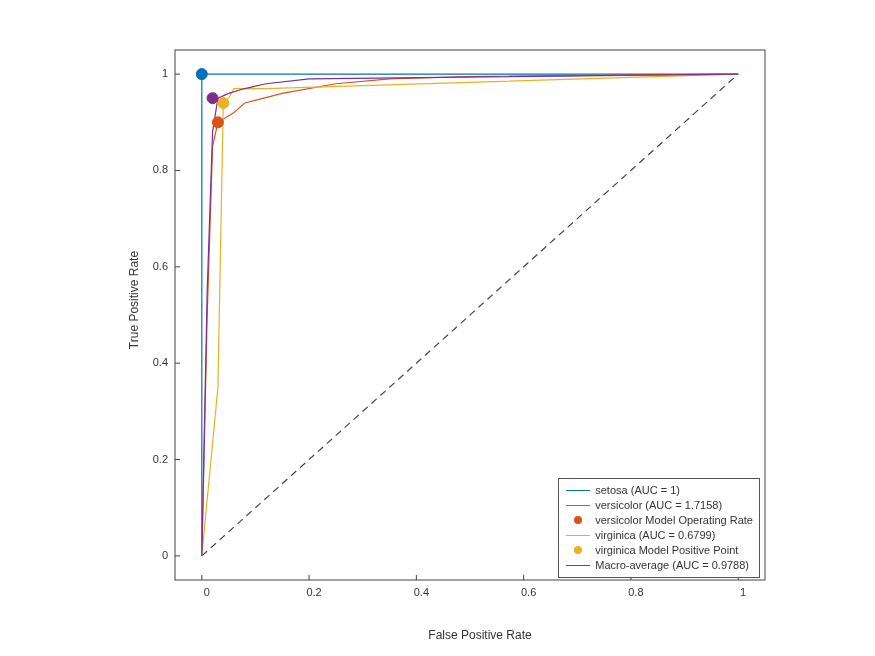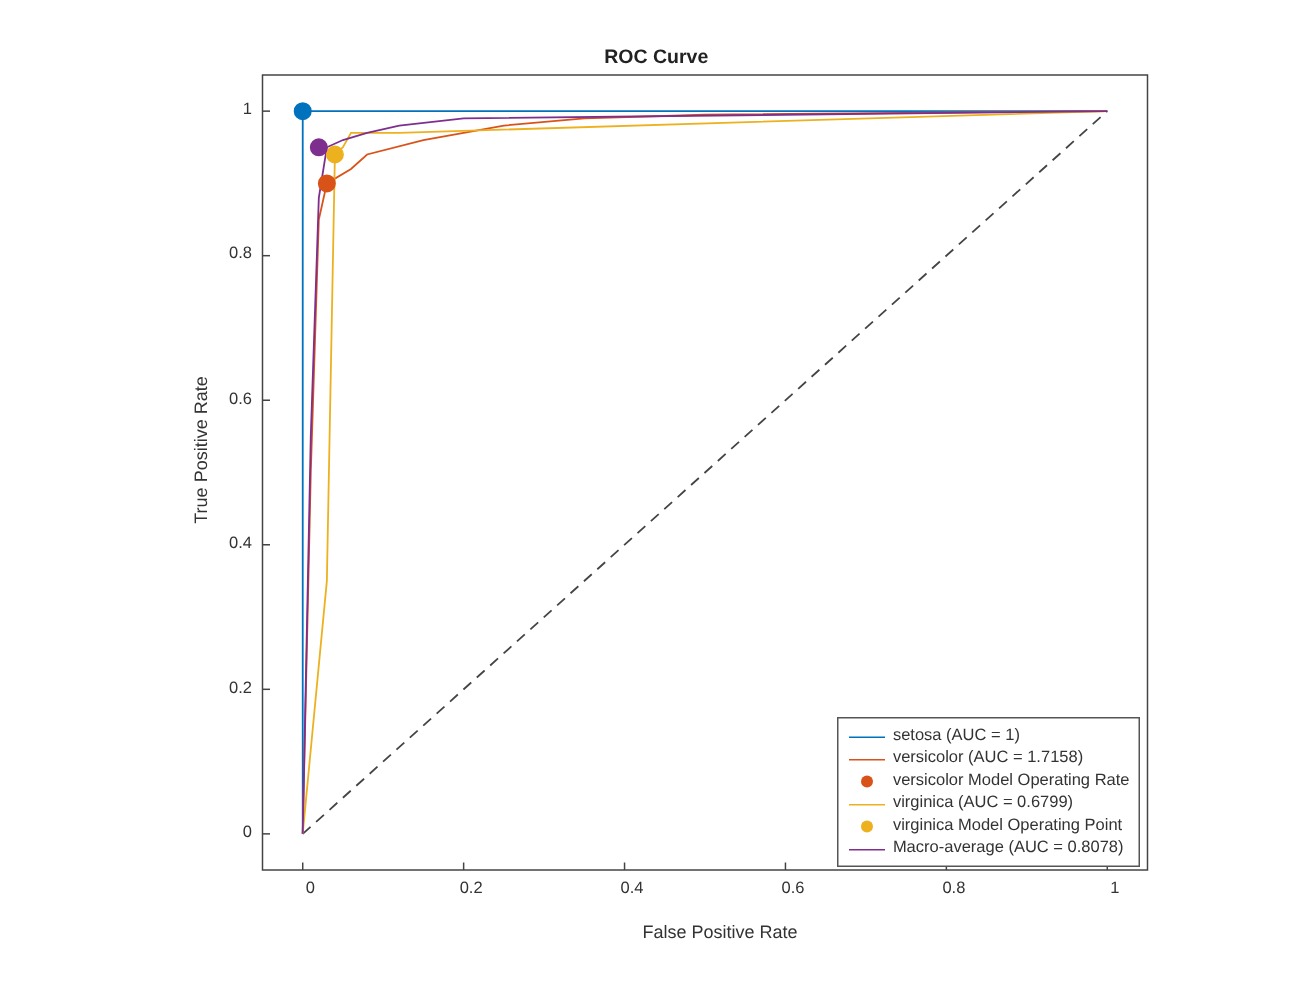--- a/index.html
+++ b/index.html
@@ -34,21 +34,21 @@
   .legend {
     position: absolute;
     border: 1px solid #555;
     background: #fff;
     font-size: 11px;
     padding: 4px 6px 4px 6px;
     line-height: 15px;
   }
   .legend-row {
     display: flex;
-    align-items: flex-end;
+    align-items: flex-start;
     height: 15px;
   }
   .legend-swatch {
     width: 26px;
     height: 14px;
     display: flex;
     align-items: center;
     justify-content: center;
     margin-right: 4px;
   }
@@ -76,21 +76,20 @@
     position: absolute;
     font-size: 11px;
     color: #333;
   }
 </style>
 </head>
 <body>
 
 <div class="figure">
 
-  <div class="title">ROC Curve</div>
 
   <svg id="plot-svg" width="875" height="656">
       <rect x="175" y="50" width="590" height="530" fill="none" stroke="#444" stroke-width="1"></rect>
       <line x1="201.8181818181818" y1="580" x2="201.8181818181818" y2="575" stroke="#444" stroke-width="1"></line>
       <line x1="309.0909090909091" y1="580" x2="309.0909090909091" y2="575" stroke="#444" stroke-width="1"></line>
       <line x1="416.3636363636364" y1="580" x2="416.3636363636364" y2="575" stroke="#444" stroke-width="1"></line>
       <line x1="523.6363636363635" y1="580" x2="523.6363636363635" y2="575" stroke="#444" stroke-width="1"></line>
       <line x1="630.9090909090909" y1="580" x2="630.9090909090909" y2="575" stroke="#444" stroke-width="1"></line>
       <line x1="738.1818181818181" y1="580" x2="738.1818181818181" y2="575" stroke="#444" stroke-width="1"></line>
       <line x1="175" y1="555.9090909090909" x2="180" y2="555.9090909090909" stroke="#444" stroke-width="1"></line>
@@ -103,21 +102,21 @@
       <path d="M201.8181818181818 555.9090909090909 L201.8181818181818 74.09090909090912 L738.1818181818181 74.09090909090912 " fill="none" stroke="#0072BD" stroke-width="1.2"></path>
       <path d="M201.8181818181818 555.9090909090909 L207.1818181818182 315 L212.54545454545456 146.36363636363637 L217.9090909090909 122.27272727272725 L234 112.63636363636363 L244.72727272727272 103.00000000000006 L282.27272727272725 93.36363636363643 L335.9090909090909 83.72727272727275 L389.5454545454545 78.90909090909093 L470 76.50000000000006 L738.1818181818181 74.09090909090912 " fill="none" stroke="#D95319" stroke-width="1.2"></path>
       <path d="M201.8181818181818 555.9090909090909 L217.9090909090909 387.2727272727273 L223.27272727272725 103.00000000000006 L228.63636363636363 98.18181818181819 L234 88.54545454545456 L239.36363636363637 88.54545454545456 L255.45454545454547 88.54545454545456 L266.18181818181813 88.54545454545456 L738.1818181818181 74.09090909090912 " fill="none" stroke="#EDB120" stroke-width="1.2"></path>
       <path d="M201.8181818181818 555.9090909090909 L207.1818181818182 290.9090909090909 L212.54545454545456 131.90909090909093 L217.9090909090909 98.18181818181819 L228.63636363636363 93.36363636363643 L244.72727272727272 88.54545454545456 L266.18181818181813 83.72727272727275 L309.0909090909091 78.90909090909093 L738.1818181818181 74.09090909090912 " fill="none" stroke="#7E2F8E" stroke-width="1.2"></path>
       <circle cx="201.8181818181818" cy="74.09090909090912" r="5.5" fill="#0072BD" stroke="#0072BD"></circle>
       <circle cx="217.9090909090909" cy="122.27272727272725" r="5.5" fill="#D95319" stroke="#D95319"></circle>
       <circle cx="223.27272727272725" cy="103.00000000000006" r="5.5" fill="#EDB120" stroke="#EDB120"></circle>
       <circle cx="212.54545454545456" cy="98.18181818181819" r="5.5" fill="#7E2F8E" stroke="#7E2F8E"></circle>
     </svg>
 
-  <div id="xlabel" class="axis-label" style="left: 410px; top: 614px; width: 140px; text-align: center;">False Positive Rate</div>
+  <div id="xlabel" class="axis-label" style="left: 410px; top: 628px; width: 140px; text-align: center;">False Positive Rate</div>
   <div id="ylabel" class="axis-label ytitle" style="left: 127px; top: 370px; width: 140px; text-align: center;">True Positive Rate</div>
 
   <div id="legend" class="legend" style="right: 115px; bottom: 78px;">
       <div class="legend-row">
         <span class="legend-swatch">
           <span class="legend-line" style="border-top-color: rgb(0, 114, 189);"></span>
         </span>
         <span>setosa (AUC = 1)</span>
       </div>
       <div class="legend-row">
@@ -135,27 +134,27 @@
       <div class="legend-row">
         <span class="legend-swatch">
           <span class="legend-line" style="border-top-color: rgb(237, 177, 32);"></span>
         </span>
         <span>virginica (AUC = 0.6799)</span>
       </div>
       <div class="legend-row">
         <span class="legend-swatch">
           <span class="legend-dot" style="background: rgb(237, 177, 32);"></span>
         </span>
-        <span>virginica Model Operating Point</span>
+        <span>virginica Model Positive Point</span>
       </div>
       <div class="legend-row">
         <span class="legend-swatch">
           <span class="legend-line" style="border-top-color: rgb(126, 47, 142);"></span>
         </span>
-        <span>Macro-average (AUC = 0.8078)</span>
+        <span>Macro-average (AUC = 0.9788)</span>
       </div>
     </div>
 
 <div class="tick-label" style="left: 191.818px; top: 586px; width: 30px; text-align: center;">0</div>
     <div class="tick-label" style="left: 299.091px; top: 586px; width: 30px; text-align: center;">0.2</div>
     <div class="tick-label" style="left: 406.364px; top: 586px; width: 30px; text-align: center;">0.4</div>
     <div class="tick-label" style="left: 513.636px; top: 586px; width: 30px; text-align: center;">0.6</div>
     <div class="tick-label" style="left: 620.909px; top: 586px; width: 30px; text-align: center;">0.8</div>
     <div class="tick-label" style="left: 728.182px; top: 586px; width: 30px; text-align: center;">1</div>
     <div class="tick-label" style="left: 140px; top: 548.909px; width: 28px; text-align: right;">0</div>

